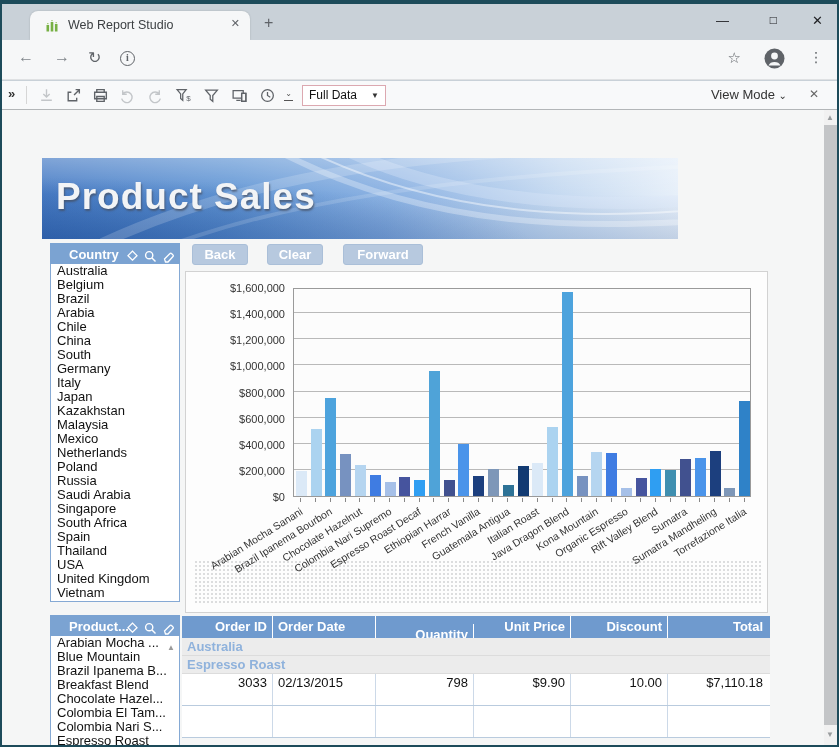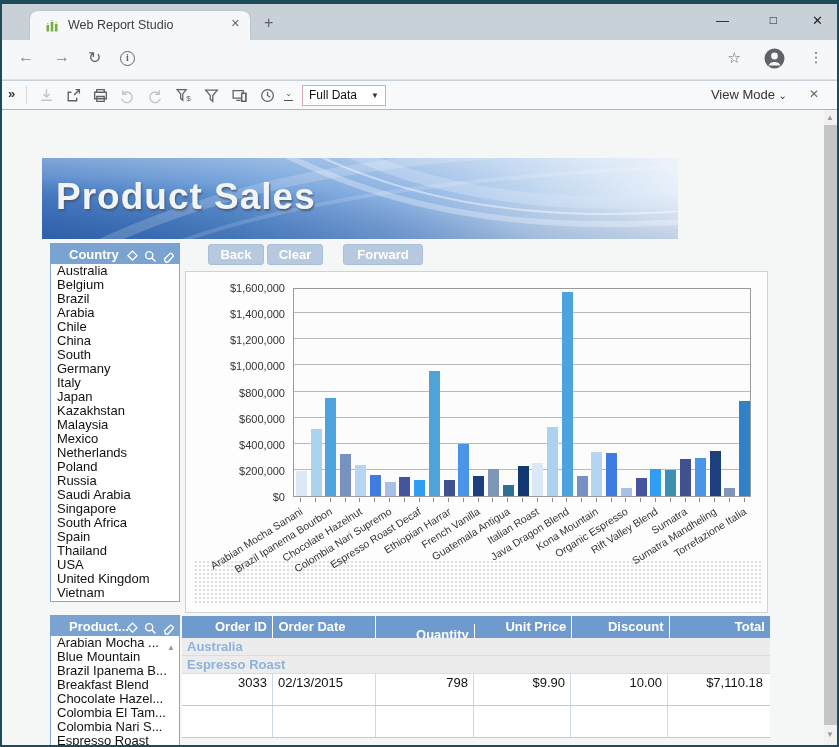--- a/index.html
+++ b/index.html
@@ -76,21 +76,21 @@
   .gridline { position:absolute; left:0; width:100%; height:1px; background:#b9b9b9; }
   .bar { position:absolute; bottom:0; }
   .ylab { position:absolute; font-size:11px; color:#333; width:75px; text-align:right; }
   .xtick { position:absolute; width:1px; height:4px; background:#888; }
   .xlab { position:absolute; font-size:10.5px; color:#333; white-space:nowrap; transform:rotate(-32deg); transform-origin:100% 0; }
   .dotband { position:absolute; left:8px; top:288px; width:567px; height:44px;
     background-image:radial-gradient(#dcddde 1px, transparent 1px); background-size:4px 4px; }
 
   
   .rtable { position:absolute; left:180px; top:506px; width:588px; }
-  .thdr { display:flex; height:22px; background:#6f9ace;justify-content:space-between; }
+  .thdr { display:flex; height:22px; background:#6f9ace; }
   .thdr .hcell { color:#fff; font-weight:bold; font-size:13px; line-height:22px; padding:0 5px; border-right:1px solid #fff; white-space:nowrap; overflow:hidden; }
   .thdr .hcell:last-child { border-right:none; }
   .grow { height:18px; background:#ececec; color:#8fb2dc; font-weight:bold; font-size:13px; line-height:18px; padding-left:5px; border-bottom:1px solid #dcdcdc; }
   .drow { display:flex; height:32px; background:#fff; border-bottom:1px solid #b9cbde; }
   .drow .dcell { font-size:13px; color:#111; line-height:17px; padding:0 5px; border-right:1px solid #ccd9e8; white-space:nowrap; overflow:hidden; }
   .drow .dcell:last-child { border-right:none; }
   .tspacer { height:10px; }
 
   .plist-scroll-up { position:absolute; right:4px; top:7px; font-size:8px; color:#9a9a9a; }
 </style>
@@ -251,21 +251,21 @@
             <div class="flist-item">Singapore</div>
             <div class="flist-item">South Africa</div>
             <div class="flist-item">Spain</div>
             <div class="flist-item">Thailand</div>
             <div class="flist-item">USA</div>
             <div class="flist-item">United Kingdom</div>
             <div class="flist-item">Vietnam</div>
           </div>
       </div>
 
-      <div class="navbtn" style="left:206px; width:56px;">Back</div>
+      <div class="navbtn" style="left:190px; width:56px;">Back</div>
       <div class="navbtn" style="left:265px; width:56px;">Clear</div>
       <div class="navbtn" style="left:341px; width:80px;">Forward</div>
 
       <div class="chart-panel" id="chart-panel">
         <div class="plot" id="plot">
             <div class="gridline" style="bottom: 26.125px;"></div>
             <div class="gridline" style="bottom: 52.25px;"></div>
             <div class="gridline" style="bottom: 78.375px;"></div>
             <div class="gridline" style="bottom: 104.5px;"></div>
             <div class="gridline" style="bottom: 130.625px;"></div>

